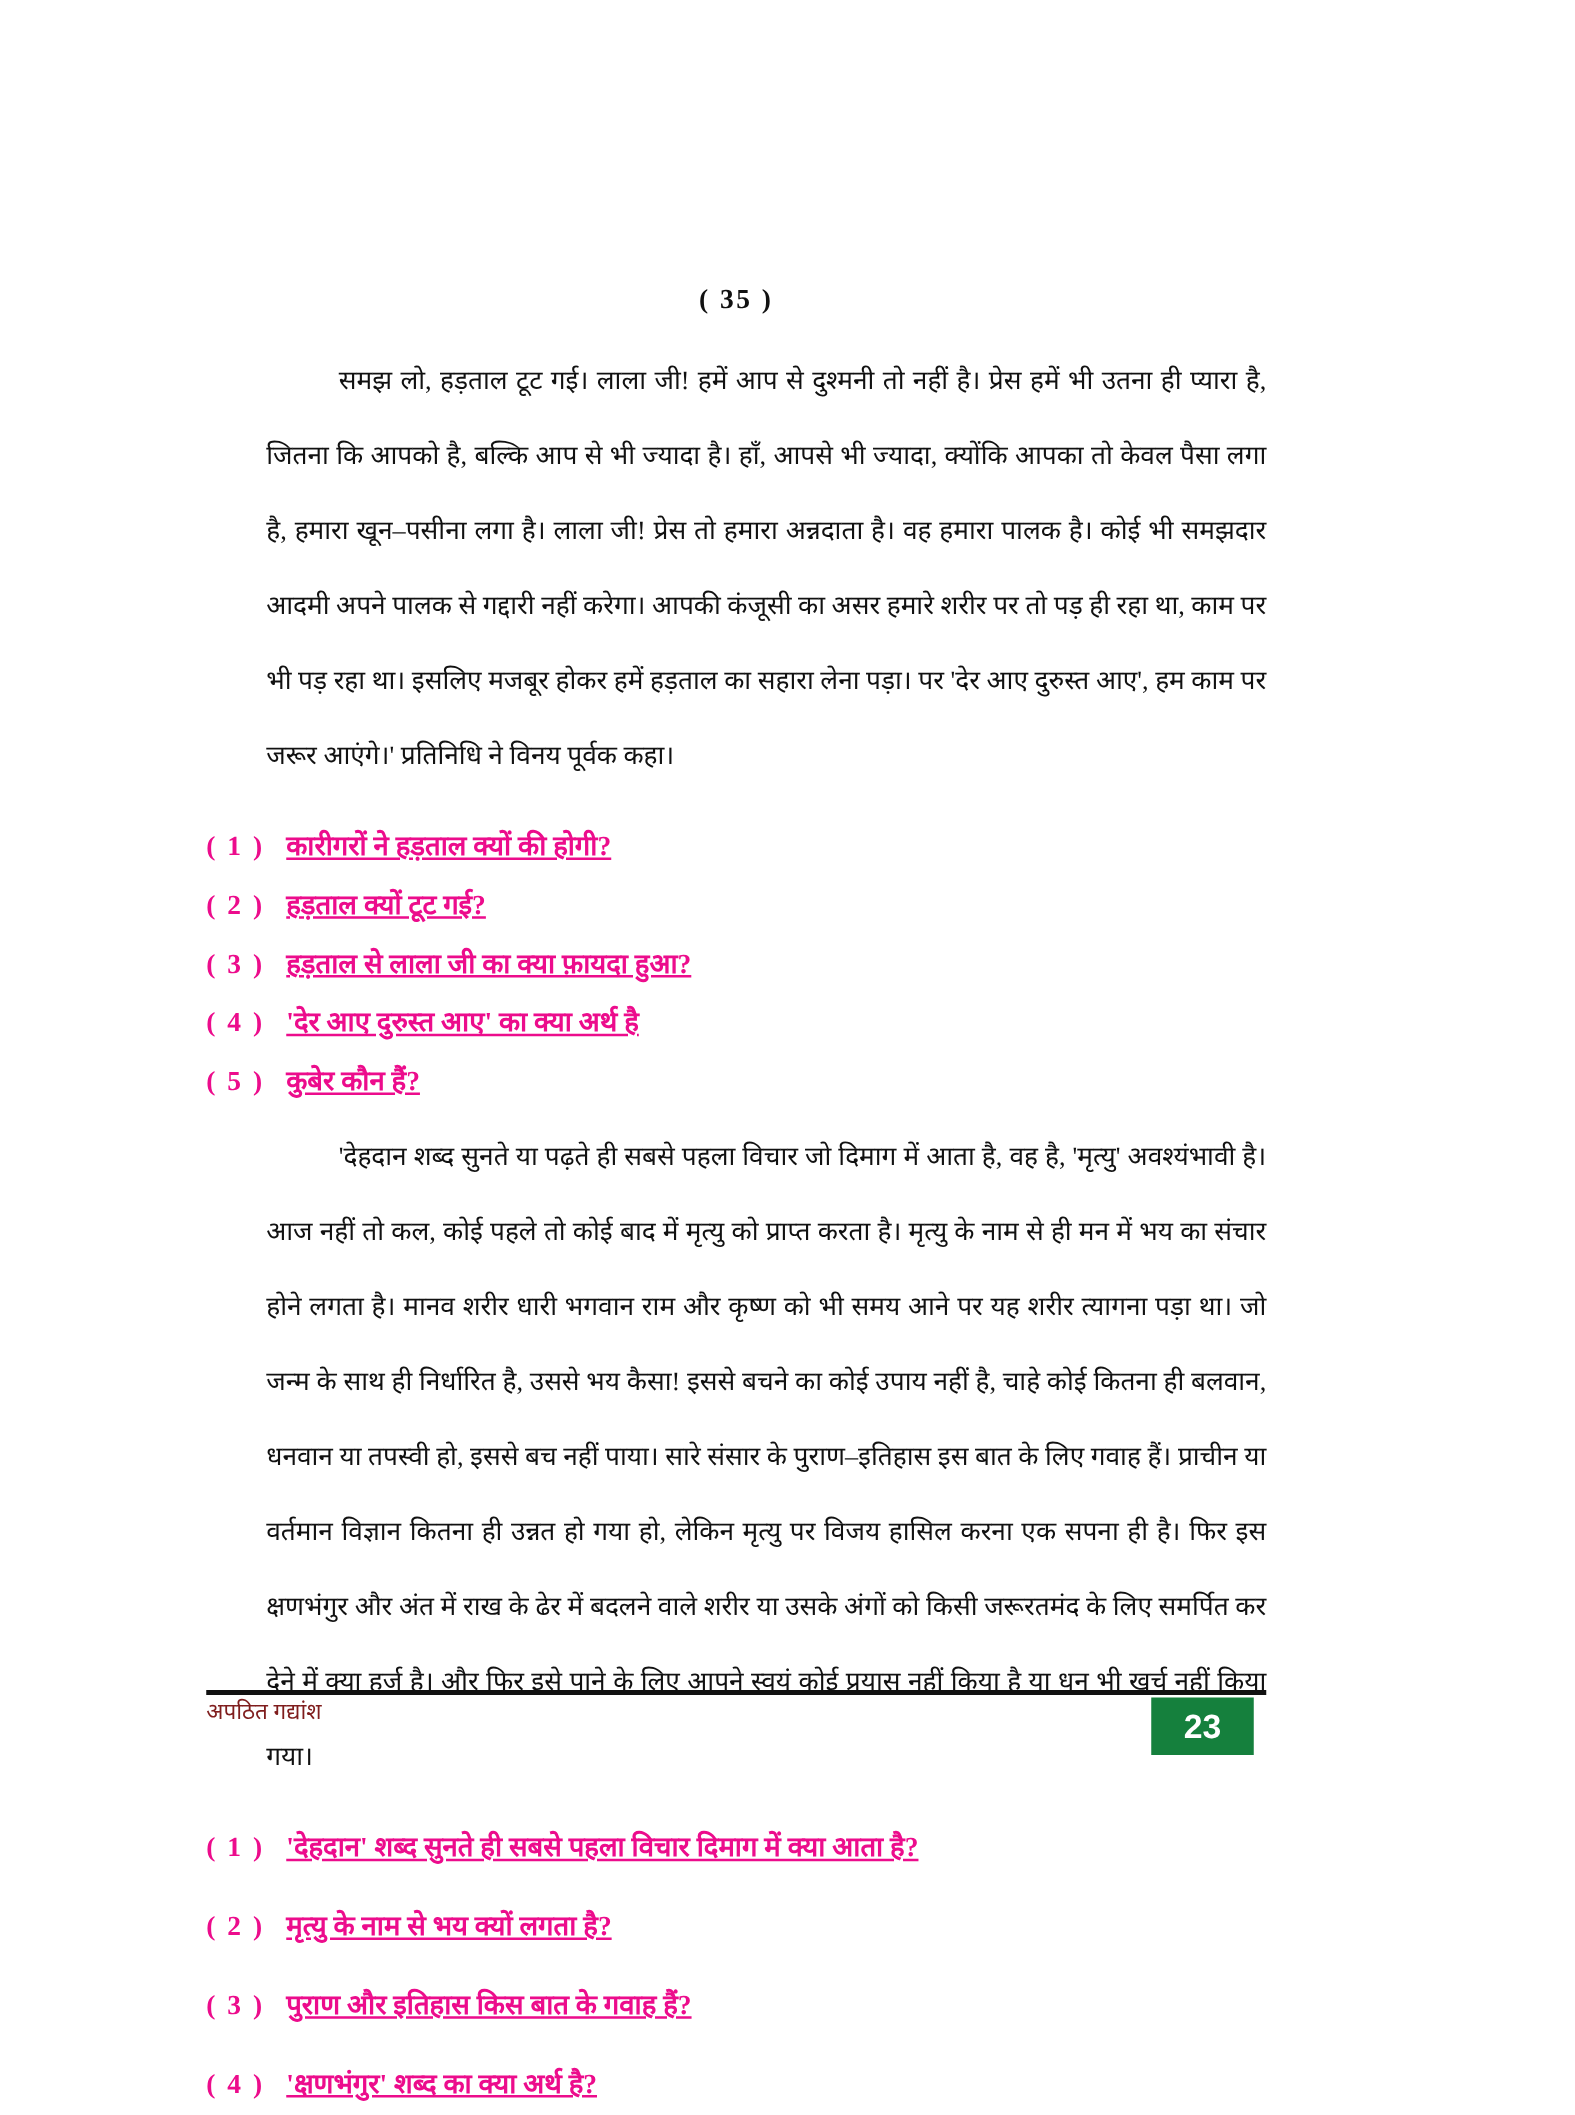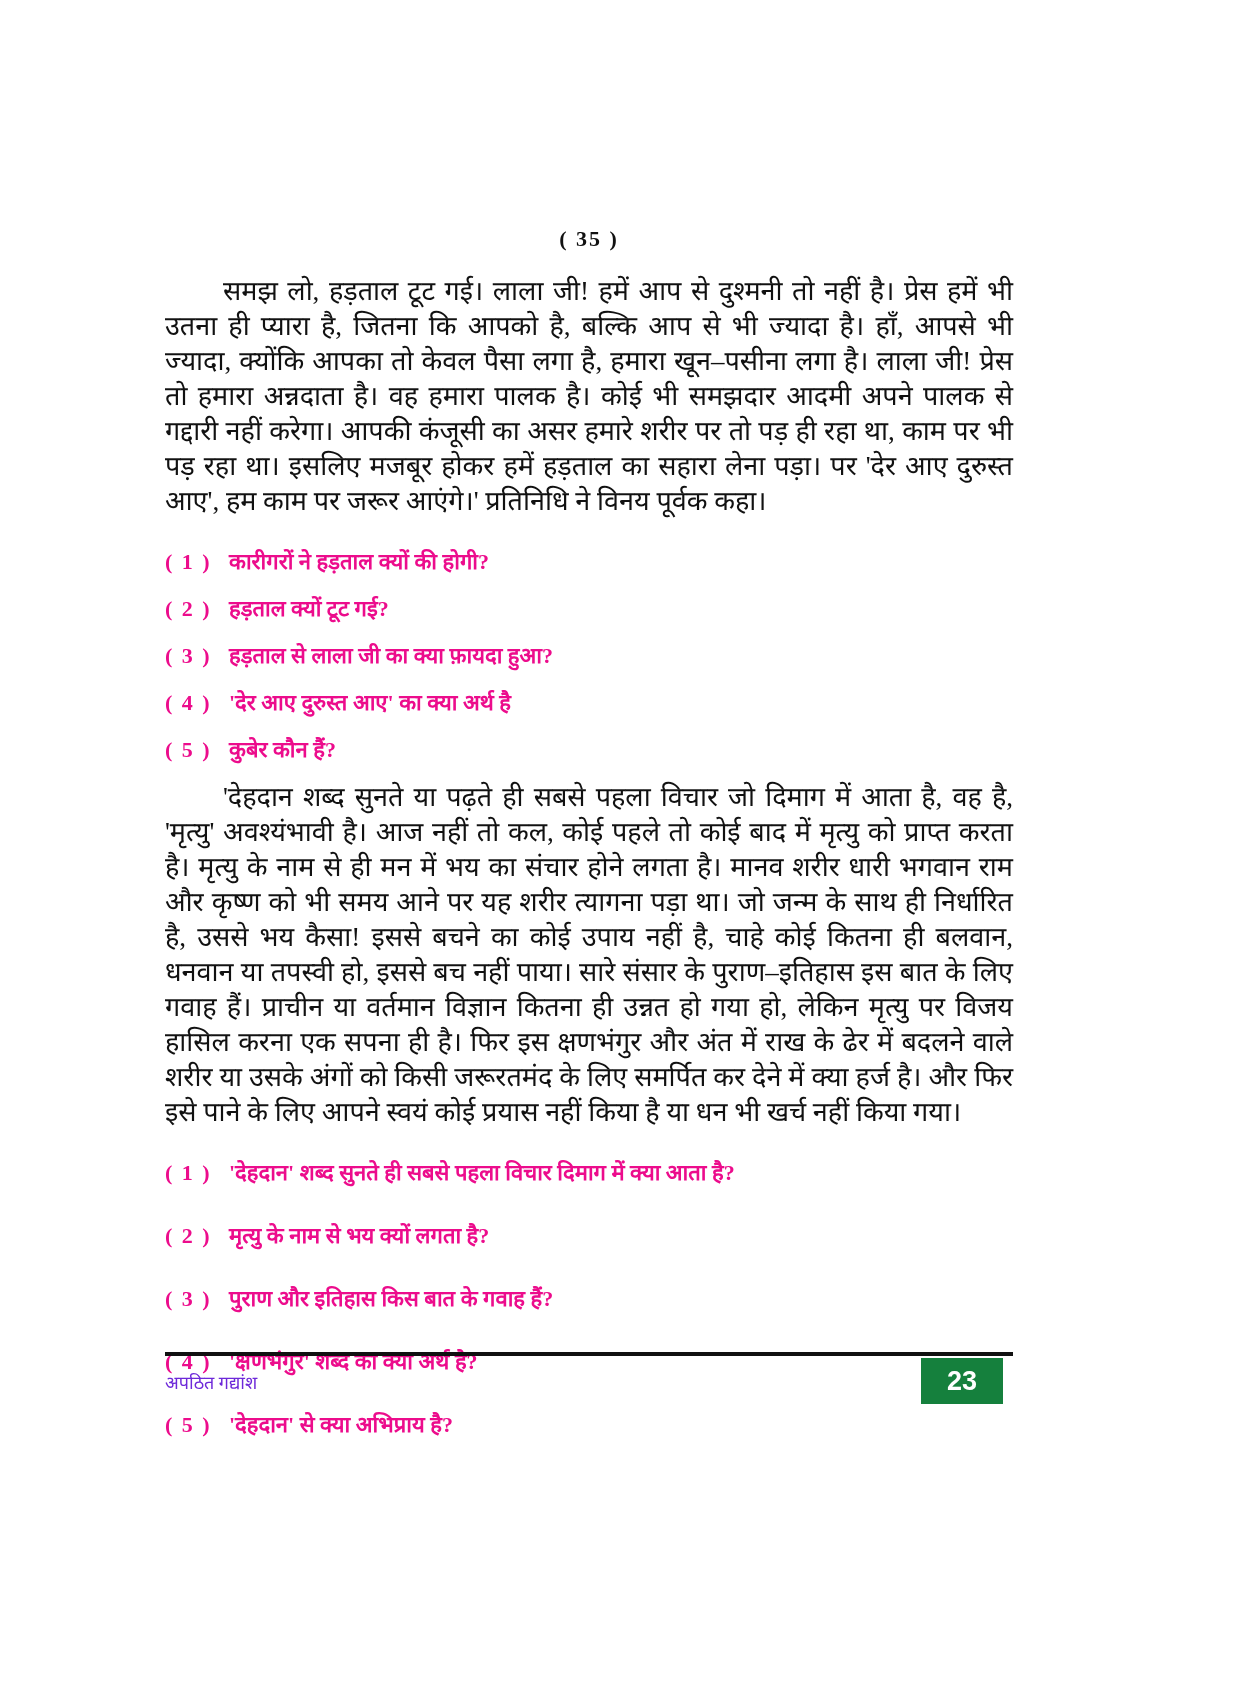--- a/index.html
+++ b/index.html
@@ -22,24 +22,25 @@
     width: 848px;
   }
   .section-number {
     text-align: center;
     font-weight: bold;
     font-size: 22px;
     margin-bottom: 22px;
     letter-spacing: 2px;
   }
   .para {
-    font-size: 27px;
-    line-height: 35px;
+    font-size: 21px;
+    line-height: 60px;
     text-align: justify;
     text-indent: 58px;
+    margin-left: 48px;
   }
   .questions {
     margin-top: 26px;
     margin-bottom: 10px;
   }
   .q-row {
     display: flex;
     align-items: baseline;
     font-weight: bold;
     font-size: 22px;
@@ -48,39 +49,39 @@
   }
   .questions.wide .q-row {
     margin-bottom: 33px;
   }
   .q-num {
     flex: 0 0 64px;
     letter-spacing: 2px;
   }
   .q-text {
     flex: 1;
+    text-decoration: underline;
   }
   .section-36-title {
     margin-top: 8px;
   }
   .footer {
     position: absolute;
     left: 165px;
     width: 848px;
     top: 1352px;
   }
   .footer-rule {
     height: 4px;
     background: #111111;
     width: 100%;
   }
   .footer-label {
-    margin-top: 14px;
     font-size: 18px;
-    color: #6d28d9;
+    color: #7f1d1d;
   }
   .page-number-box {
     position: absolute;
     right: 10px;
     top: 6px;
     width: 82px;
     height: 46px;
     background: #15803d;
     color: #ffffff;
     font-size: 27px;

